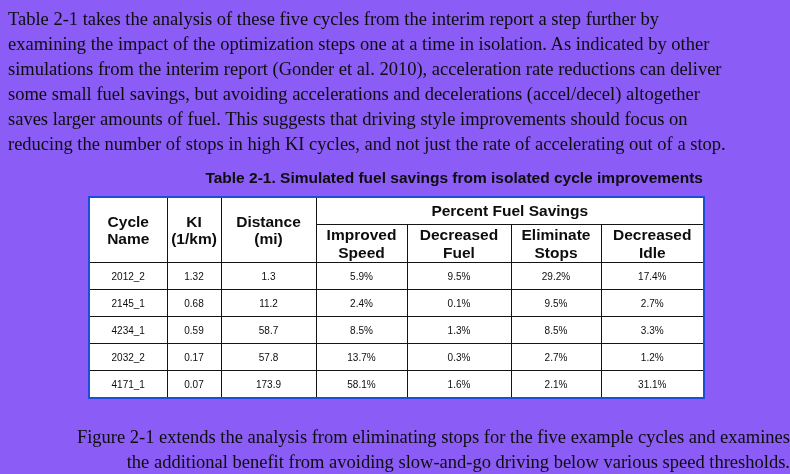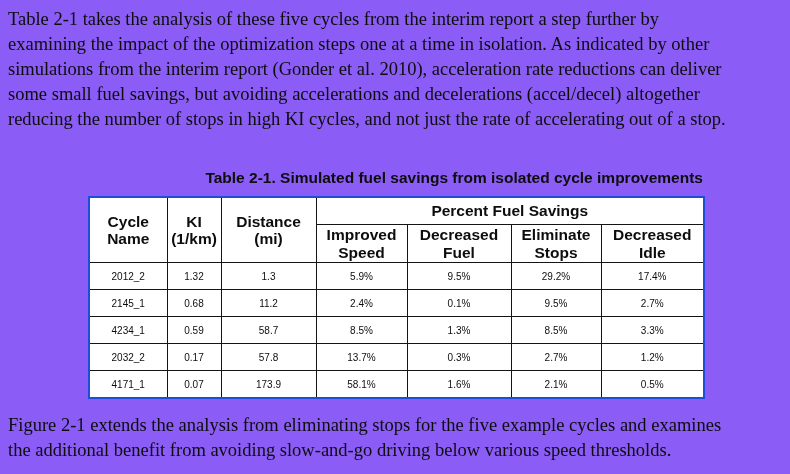--- a/index.html
+++ b/index.html
@@ -19,21 +19,21 @@
     position: absolute;
     font-family: "Liberation Serif", serif;
     font-size: 18.5px;
     line-height: 25px;
     color: #0d0d0d;
   }
   .serif-para .line {
     white-space: nowrap;
   }
   #para-top  { left: 8px;  top: 7px;   width: 782px; }
-  #para-bottom { left: 8px; top: 413px; width: 782px; }
+  #para-bottom { left: 8px; top: 425px; width: 782px; text-align: right; }
 
   #table-caption {
     position: absolute;
     left: 88px;
     top: 169px;
     width: 615px;
     text-align: right;
     font-family: "Liberation Sans", sans-serif;
     font-weight: bold;
     font-size: 15.5px;
@@ -77,20 +77,21 @@
 </head>
 <body>
 
 <div id="page">
 
   <div id="para-top" class="serif-para">
       <div class="line">Table 2-1 takes the analysis of these five cycles from the interim report a step further by</div>
       <div class="line">examining the impact of the optimization steps one at a time in isolation. As indicated by other</div>
       <div class="line">simulations from the interim report (Gonder et al. 2010), acceleration rate reductions can deliver</div>
       <div class="line">some small fuel savings, but avoiding accelerations and decelerations (accel/decel) altogether</div>
+      <div class="line">saves larger amounts of fuel. This suggests that driving style improvements should focus on</div>
       <div class="line">reducing the number of stops in high KI cycles, and not just the rate of accelerating out of a stop.</div>
     </div>
 
   <div id="table-caption">Table 2-1. Simulated fuel savings from isolated cycle improvements</div>
 
   <table id="fuel-table">
     <colgroup>
       <col style="width:78px">
       <col style="width:54px">
       <col style="width:95px">
@@ -150,21 +151,21 @@
           <td>2.7%</td>
           <td>1.2%</td>
         </tr>
         <tr>
           <td>4171_1</td>
           <td>0.07</td>
           <td>173.9</td>
           <td>58.1%</td>
           <td>1.6%</td>
           <td>2.1%</td>
-          <td>0.5%</td>
+          <td>31.1%</td>
         </tr>
       </tbody>
   </table>
 
   <div id="para-bottom" class="serif-para">
       <div class="line">Figure 2-1 extends the analysis from eliminating stops for the five example cycles and examines</div>
       <div class="line">the additional benefit from avoiding slow-and-go driving below various speed thresholds.</div>
     </div>
 
 </div>

